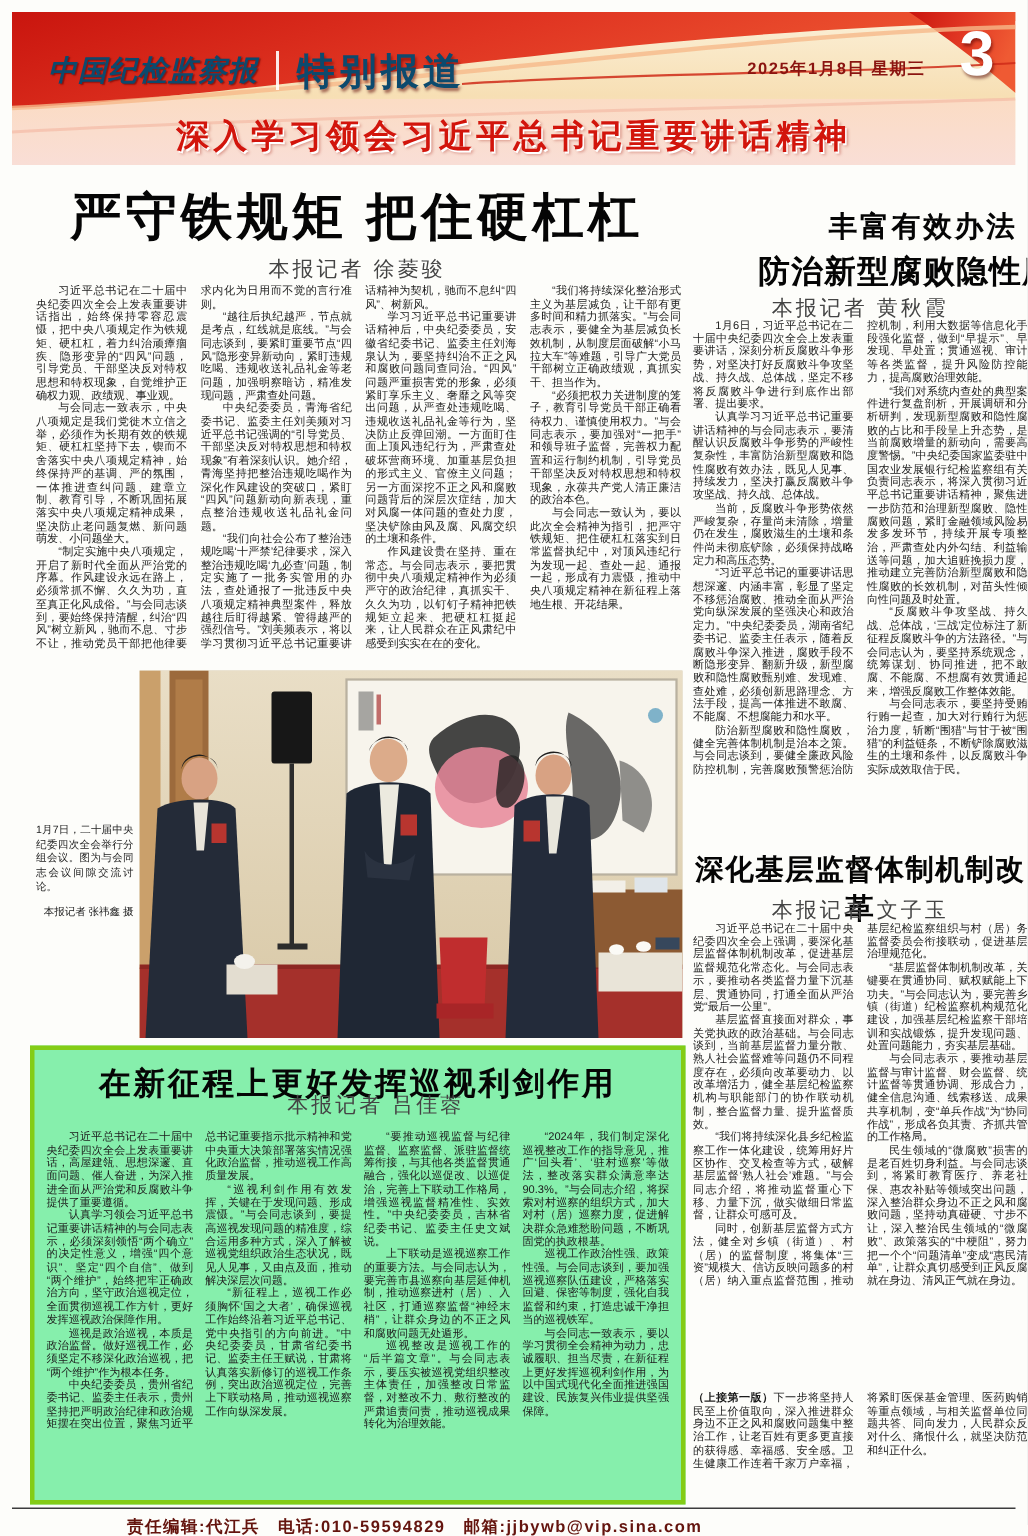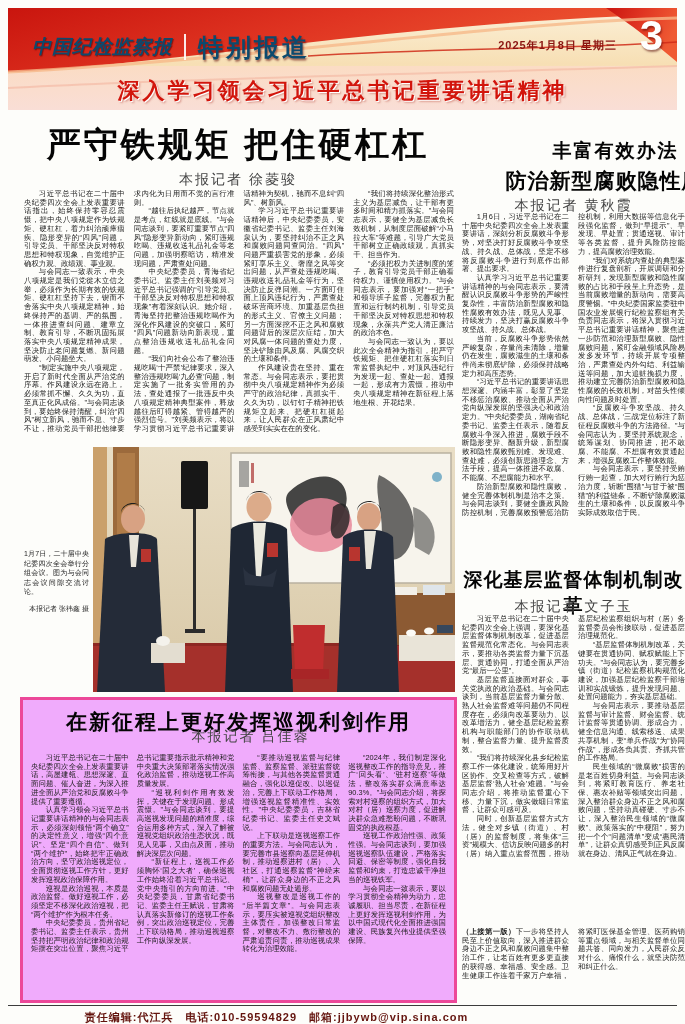--- a/index.html
+++ b/index.html
@@ -24,21 +24,21 @@
   .byline{font-size:14px;color:#444;text-align:center;letter-spacing:2px;}
   #main-byline{left:20px;top:171px;width:436px;}
   .bodytext{font-size:7.4px;line-height:8.7px;text-align:justify;color:#1b1b1b;overflow:hidden;}
   .bodytext p{margin:0;text-indent:2em;}
   #main-body{left:24px;top:190px;width:430px;height:254px;column-count:4;column-gap:9px;}
   
   #photo-caption{left:24px;top:549px;width:65px;font-size:7px;line-height:9.5px;text-align:justify;color:#222;}
   #photo-credit{margin-top:7px;text-align:right;line-height:9.5px;}
   #photo{left:93px;top:447px;width:362px;height:245px;background:#d9cdb2;}
   
-  #red-box{left:20px;top:697px;width:431px;height:300px;border:3px solid #ec4899;background:#f0abfc;}
+  #red-box{left:20px;top:697px;width:431px;height:300px;border:3px solid #84cc16;background:#86efac;}
   #box-headline{left:0;top:8px;width:100%;text-align:center;font-size:21px;font-weight:bold;color:#050505;letter-spacing:2px;}
   #box-byline{left:0;top:28px;width:100%;padding-left:12px;}
   #box-body{left:8px;top:54px;width:415px;height:238px;column-count:4;column-gap:8px;}
   
   #r1-head{left:462px;top:138px;width:223px;text-align:center;font-weight:bold;color:#050505;margin-left:42px;}
   #r1-head .l1{font-size:19px;letter-spacing:2px;}
   #r1-head .l2{font-size:21px;letter-spacing:1px;margin-top:3px;}
   #r1-byline{left:462px;top:197px;width:223px;}
   #r1-body{left:462px;top:213px;width:223px;height:337px;column-count:2;column-gap:9px;}
   #r2-head{left:462px;top:567px;width:223px;text-align:center;font-size:19px;font-weight:bold;color:#050505;letter-spacing:1px;}

